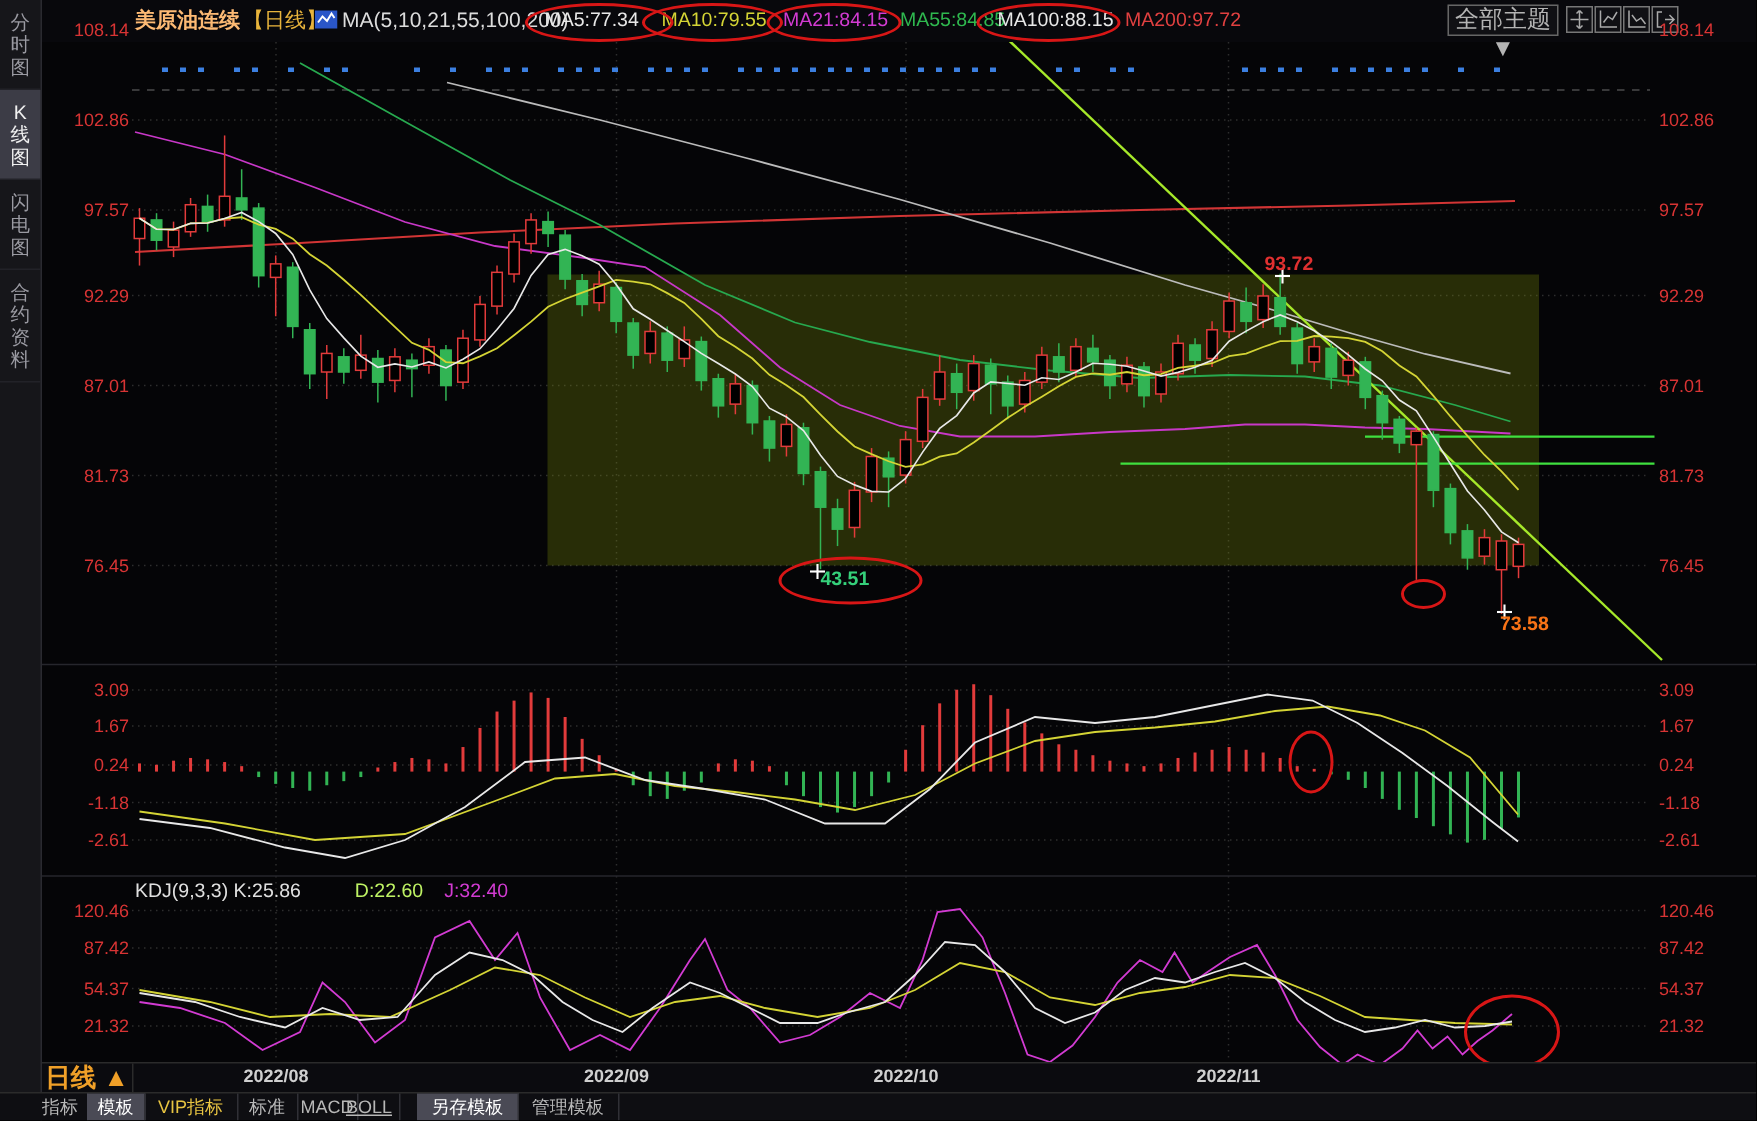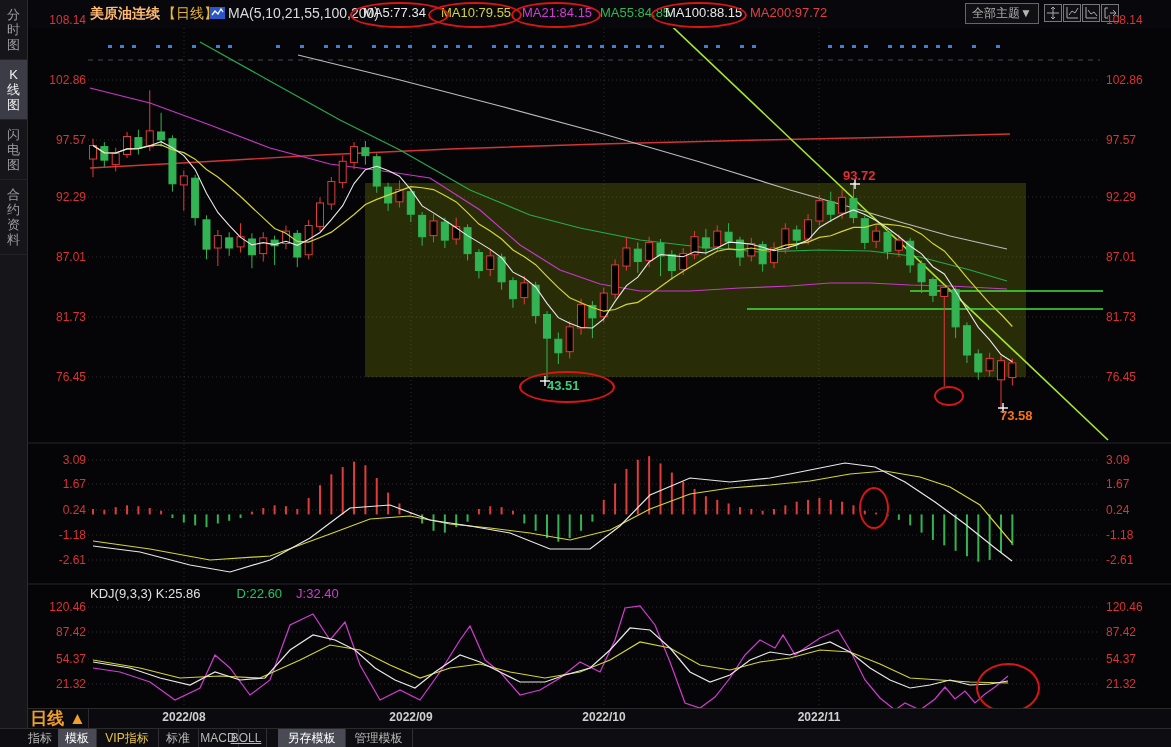--- a/index.html
+++ b/index.html
@@ -6,21 +6,21 @@
   #app{position:relative;width:1171px;height:747px;background:#050507;overflow:hidden;
        font-family:"Liberation Sans","DejaVu Sans",sans-serif;-webkit-font-smoothing:none;}
   
   #hdr{position:absolute;left:0;top:0;width:1171px;height:28px;background:#08080c;}
   #hdr .t{position:absolute;top:5px;font-size:14px;white-space:nowrap;}
   #title{left:90px;color:#fdba74;font-weight:bold;}
   #period{left:162px;color:#e8b43c;}
   #kicon{position:absolute;left:210px;top:6px;}
   #macfg{left:228px;color:#dcdcdc;}
   #themeBtn{position:absolute;left:965px;top:3px;width:72px;height:19px;border:1px solid #666;
-            color:#b4b4b4;font-size:12px;text-align:center;line-height:19px;background:#101014;}
+            color:#b4b4b4;font-size:16px;text-align:center;line-height:19px;background:#101014;}
   .tico{position:absolute;top:4px;width:16px;height:16px;border:1px solid #777;background:#101014;}
   
   #side{position:absolute;left:0;top:0;width:27px;height:747px;background:#16161a;border-right:1px solid #2a2a30;}
   .sitem{width:27px;padding:7px 0;text-align:center;color:#9a9aa2;font-size:13px;line-height:15px;
          border-bottom:1px solid #222228;cursor:default;}
   .sitem span{display:block;}
   .sitem.active{background:#3c3c46;color:#f0f0f0;}
   
   .axlbl{position:absolute;font-size:12px;color:#d83434;white-space:nowrap;}
   .axlbl.L{width:56px;text-align:right;}
@@ -478,21 +478,21 @@
       <div class="axlbl L" style="left: 30px; top: 600px;">120.46</div>
       <div class="axlbl" style="left: 1106px; top: 600px;">120.46</div>
       <div class="axlbl L" style="left: 30px; top: 625px;">87.42</div>
       <div class="axlbl" style="left: 1106px; top: 625px;">87.42</div>
       <div class="axlbl L" style="left: 30px; top: 652px;">54.37</div>
       <div class="axlbl" style="left: 1106px; top: 652px;">54.37</div>
       <div class="axlbl L" style="left: 30px; top: 677px;">21.32</div>
       <div class="axlbl" style="left: 1106px; top: 677px;">21.32</div>
     </div>
 
-  <div class="plabel" style="left:90px;top:586px" id="kdjLabels"><span style="color: rgb(224, 224, 224);">KDJ(9,3,3) K:25.86</span><span style="color: #22c55e; padding-left: 22px;">D:22.60</span><span style="color: rgb(210, 59, 210);">J:32.40</span></div>
+  <div class="plabel" style="left:90px;top:586px" id="kdjLabels"><span style="color: rgb(224, 224, 224);">KDJ(9,3,3) K:25.86</span><span style="color: #bef264; padding-left: 22px;">D:22.60</span><span style="color: rgb(210, 59, 210);">J:32.40</span></div>
 
   <div id="annos">
       <div class="anno" style="left: 843px; top: 168px; color: rgb(224, 48, 48);">93.72</div>
       <div class="anno" style="left: 547px; top: 378px; color: rgb(53, 208, 122);">43.51</div>
       <div class="anno" style="left: 1000px; top: 408px; color: #f97316;">73.58</div>
       <div class="ell" style="left: 350px; top: 2px; width: 95px; height: 22px;"></div>
       <div class="ell" style="left: 428px; top: 2px; width: 90px; height: 22px;"></div>
       <div class="ell" style="left: 511px; top: 2px; width: 86px; height: 22px;"></div>
       <div class="ell" style="left: 651px; top: 2px; width: 92px; height: 22px;"></div>
       <div class="ell" style="left: 519px; top: 371px; width: 92px; height: 28px;"></div>

